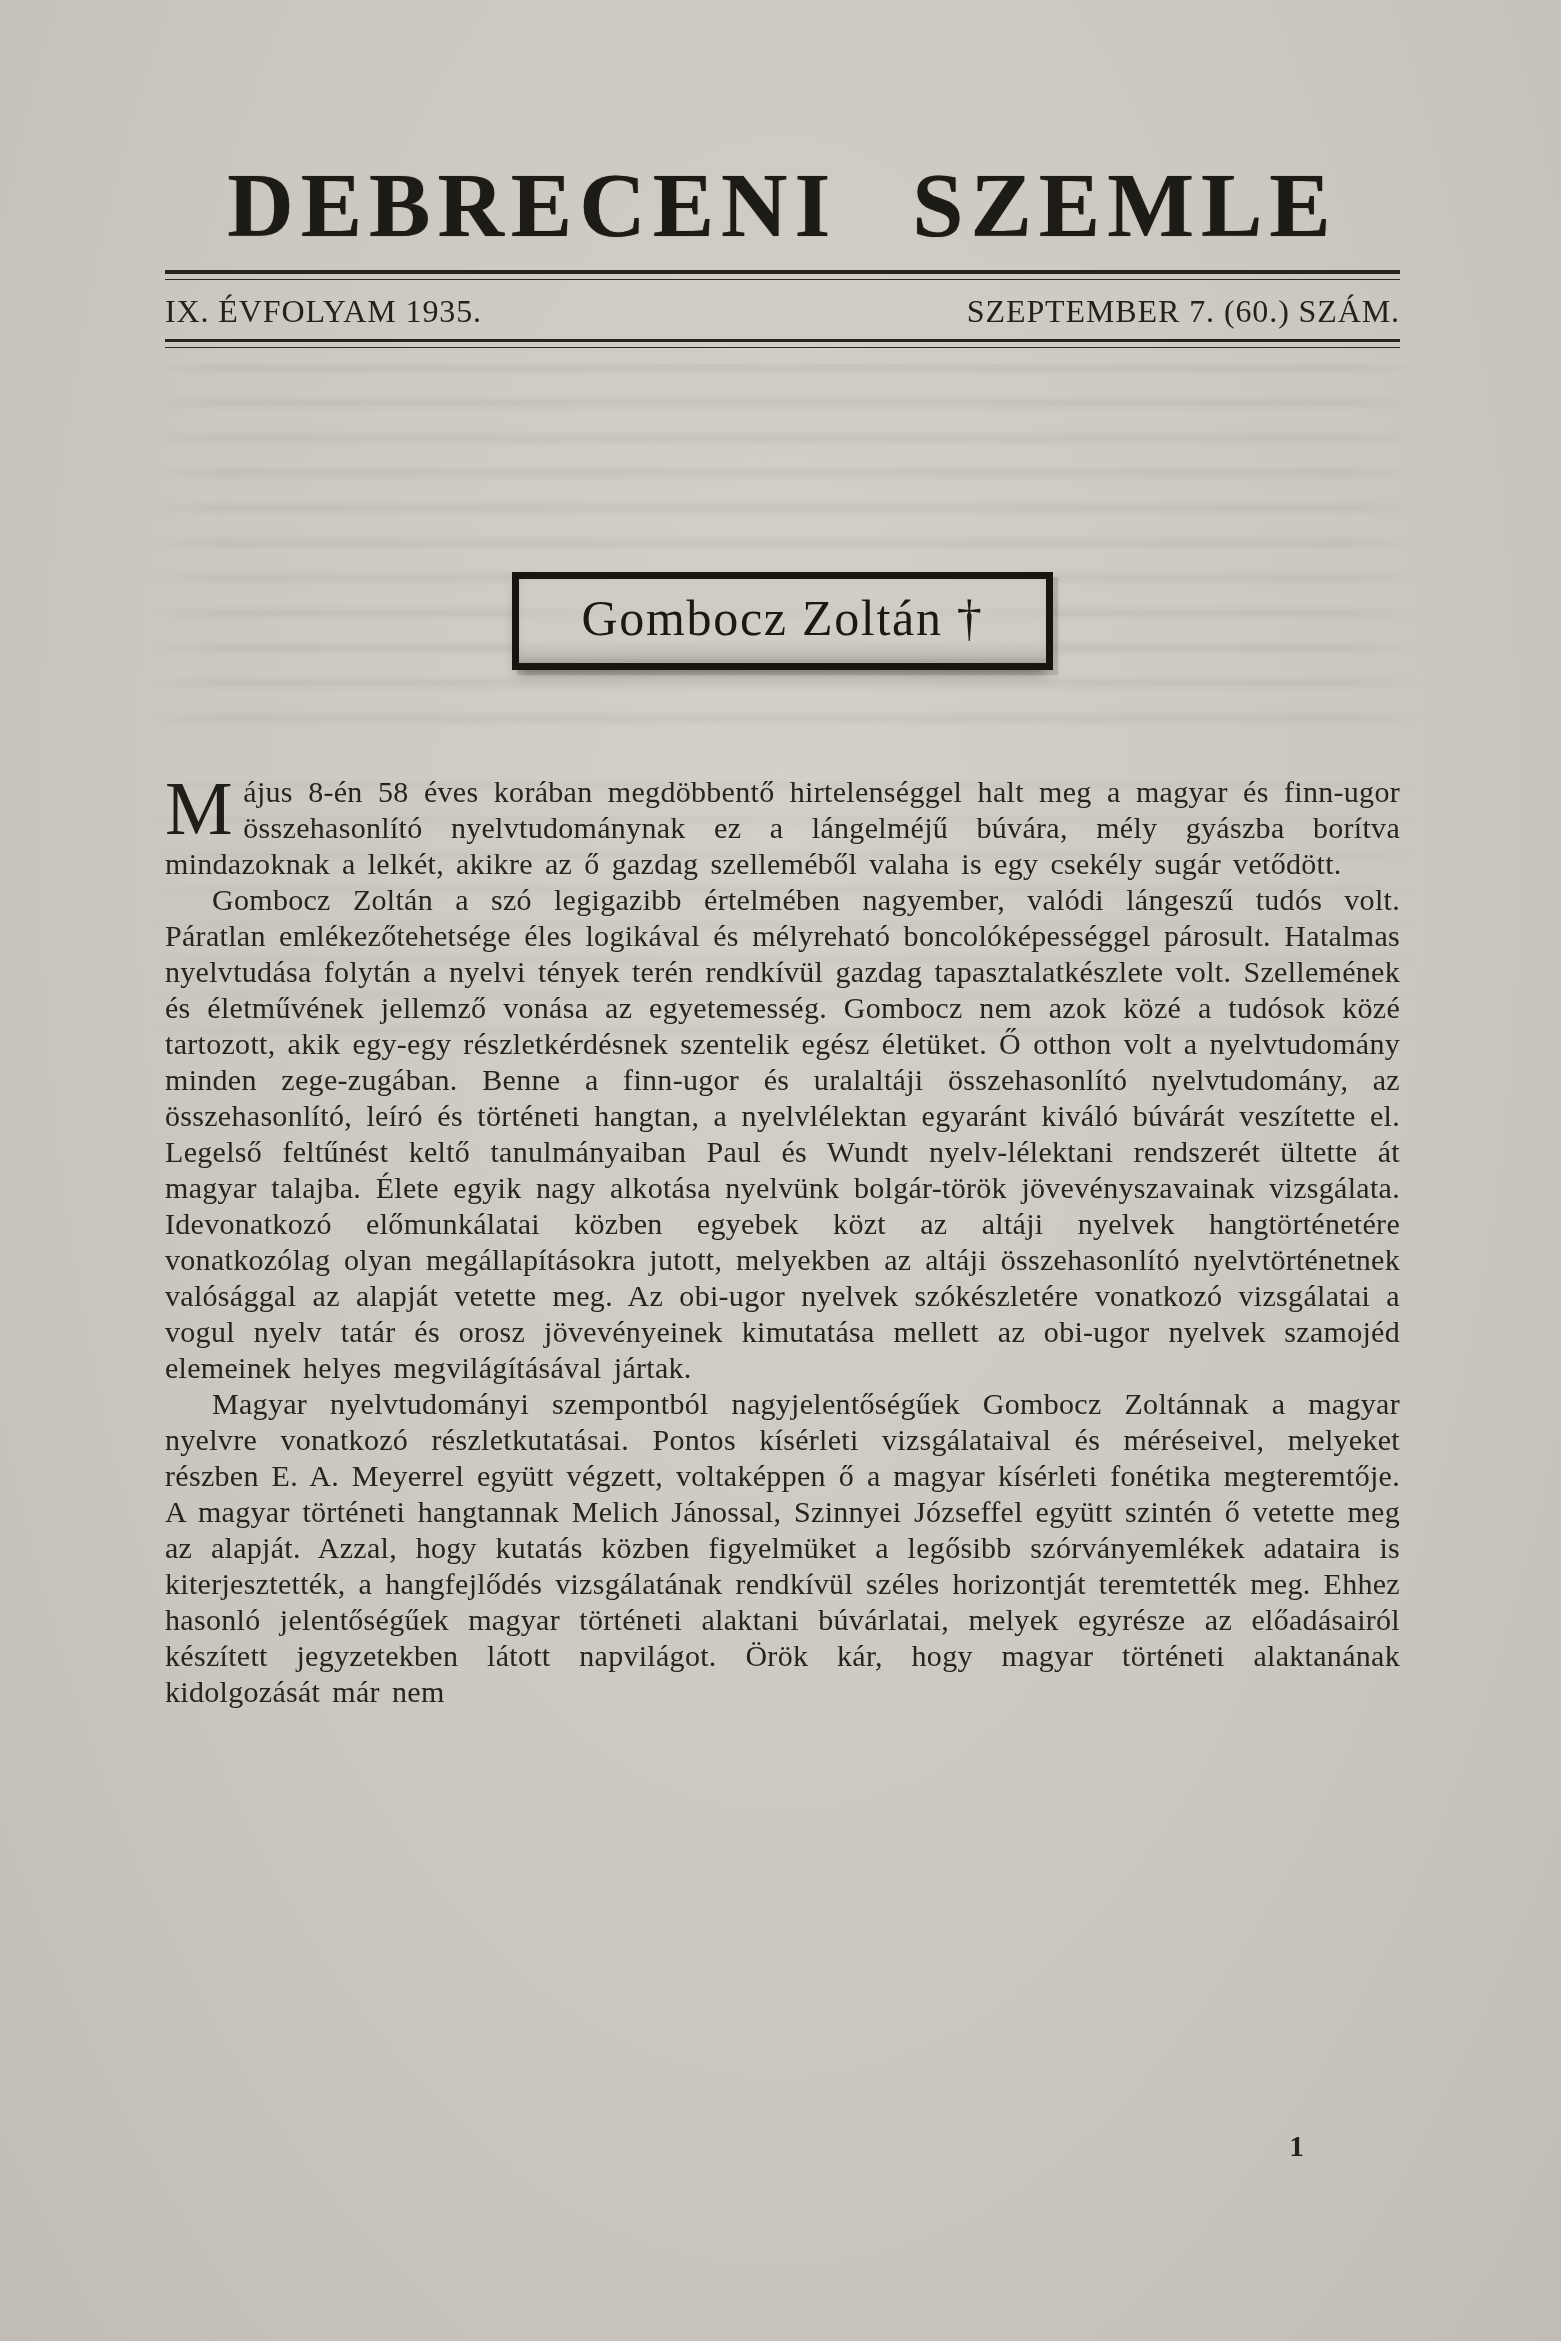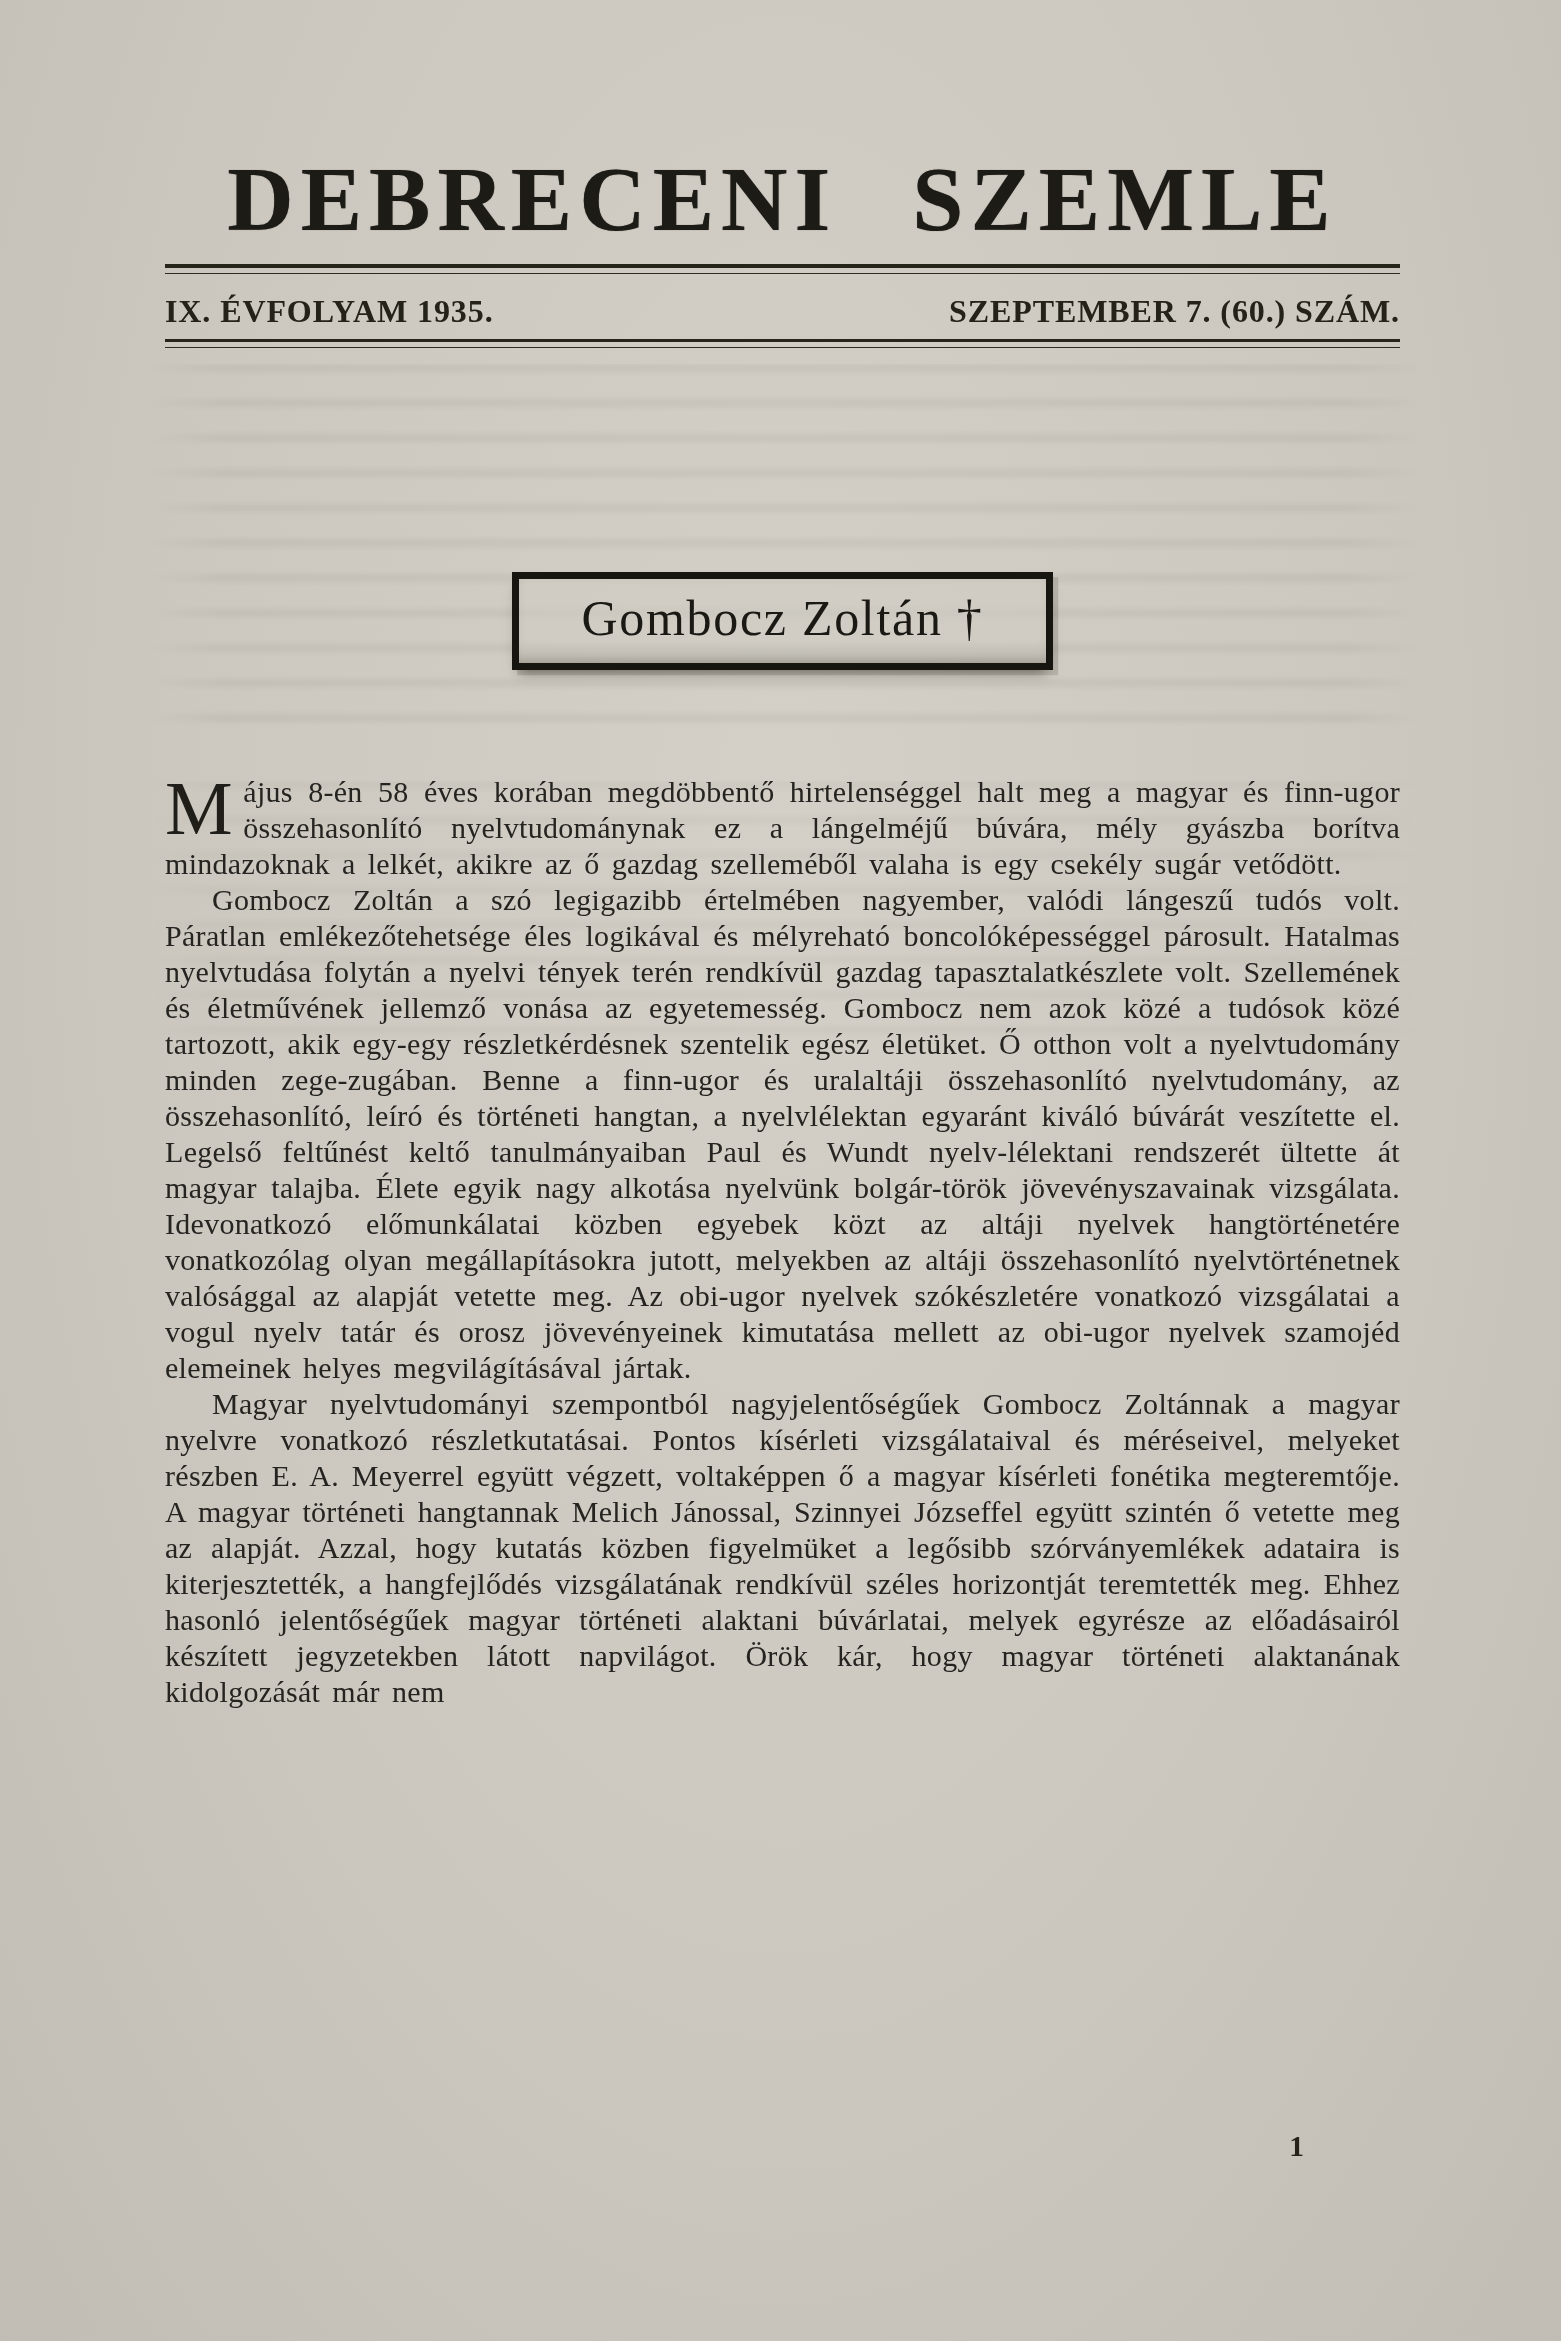--- a/index.html
+++ b/index.html
@@ -33,21 +33,21 @@
         transparent 7.8px, transparent 35px);
     mask-image: linear-gradient(90deg, transparent 0, #000 6%, #000 94%, transparent 100%);
     -webkit-mask-image: linear-gradient(90deg, transparent 0, #000 6%, #000 94%, transparent 100%);
   }
   .bleed.upper { top: 364px; height: 364px; }
   .bleed.lower { top: 781px; height: 260px; opacity: 0.08; }
 
   .content {
     position: absolute;
     left: 165px;
-    top: 146px;
+    top: 152px;
     width: 1235px;
   }
   .masthead-title {
     font-size: 92px;
     font-weight: bold;
     letter-spacing: 7px;
     word-spacing: 45px;
     white-space: nowrap;
     text-align: center;
     color: #1d1b16;
@@ -56,23 +56,23 @@
   .rule-double {
     height: 5.2px;
     border-top: 4.3px solid #272419;
     border-bottom: 1.7px solid #2e2a1f;
     margin-top: 12px;
   }
   .vol-row {
     display: flex;
     justify-content: space-between;
     align-items: baseline;
-    margin-top: 19px;
+    margin-top: 13px;
     font-size: 32px;
-    font-weight: bold;
+    font-weight: normal;
     letter-spacing: 0.9px;
     color: #242219;
   }
   .rule-double.second {
     margin-top: 8.7px;
     border-top-width: 3.5px;
   }
   .heading-box {
     margin: 224px auto 0 auto;
     width: fit-content;

